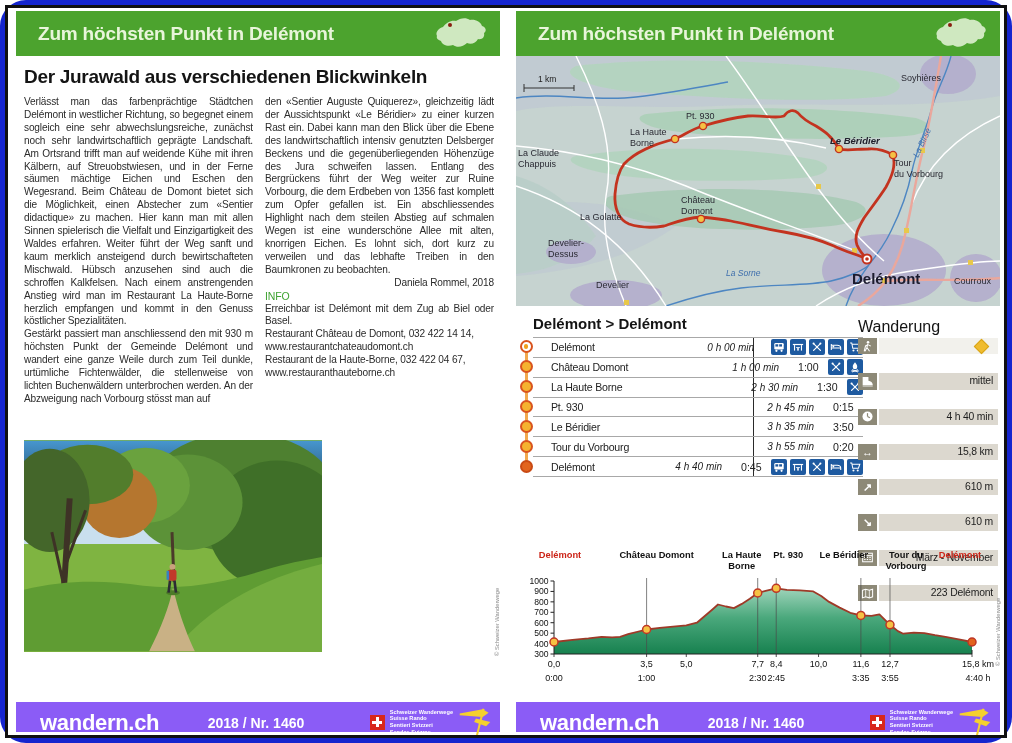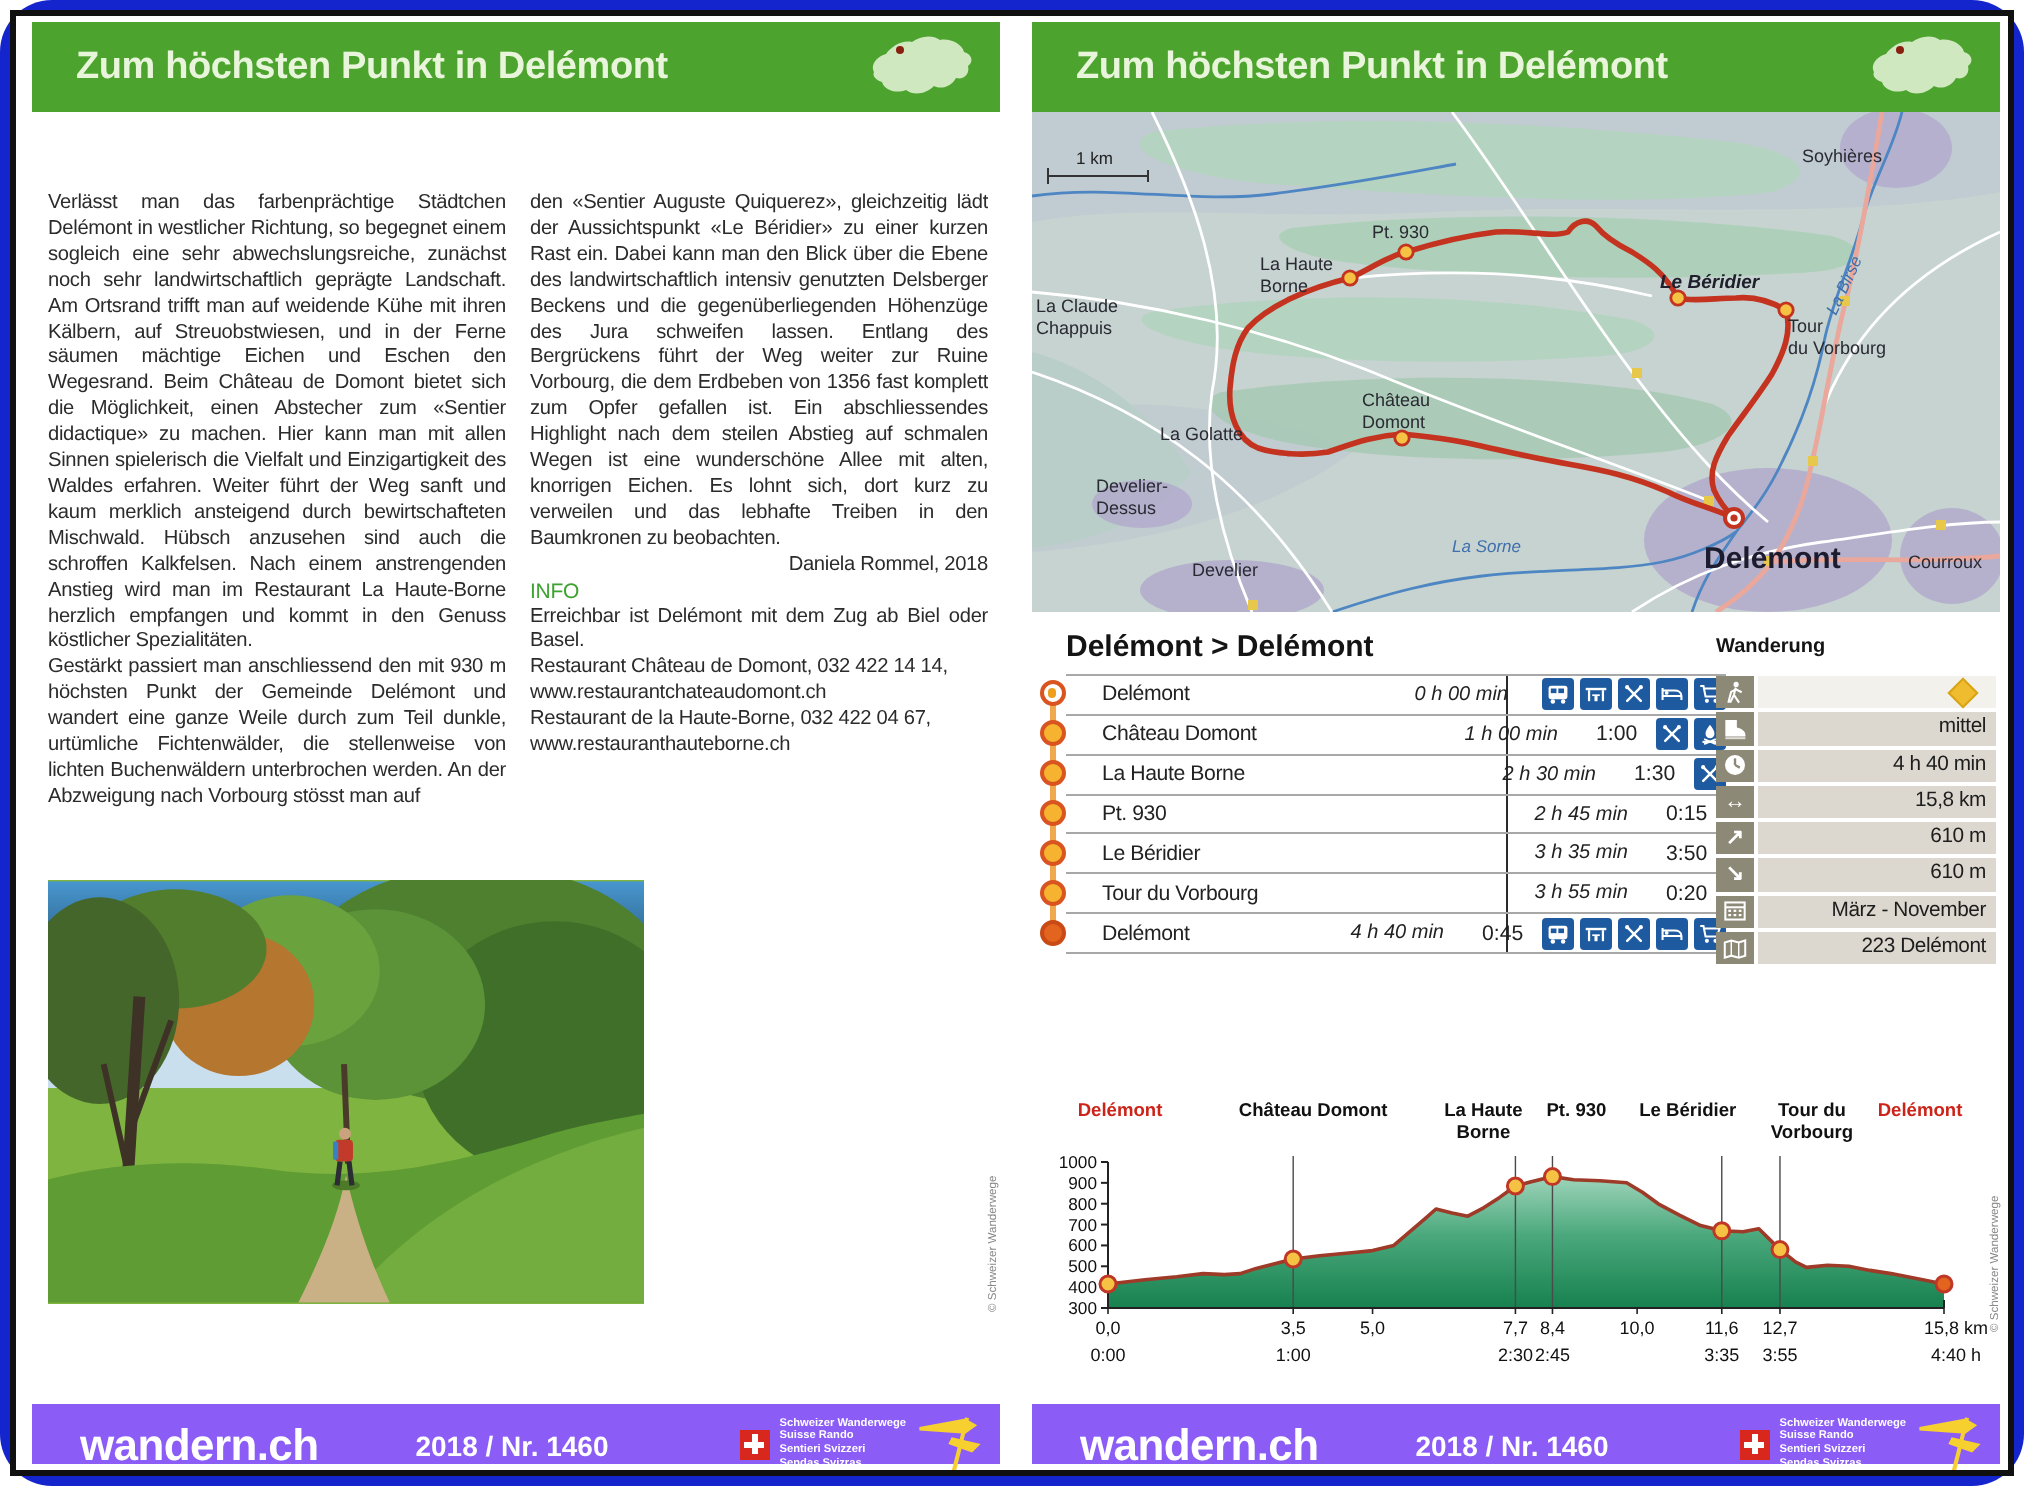--- a/index.html
+++ b/index.html
@@ -42,41 +42,41 @@
 
   
   .map { position:absolute; top:48px; left:0; width:484px; height:250px; }
   .m-town { font-size:9px; fill:#2a2a33; }
   .m-big { font-size:15px; font-weight:bold; fill:#1c1c2e; }
   .m-river { font-size:8.5px; font-style:italic; fill:#3f6fad; }
   .m-italic { font-size:9.5px; font-style:italic; font-weight:bold; fill:#20202c; }
   .m-scale { font-size:8.5px; fill:#222; }
 
   .itin-title { position:absolute; top:307px; left:17px; font-size:15px; font-weight:bold; color:#141414; }
-  .facts-title { position:absolute; top:310px; left:342px; font-size:10px; font-weight:bold; color:#141414; }
+  .facts-title { position:absolute; top:310px; left:342px; font-size:16px; font-weight:normal; color:#141414; }
 
   .table { position:absolute; top:329px; left:17px; width:330px; height:140px; border-bottom:1px solid #a8a8a8; }
   .t-row { position:relative; display:flex; align-items:center; height:19.86px; border-top:1px solid #a8a8a8; padding-left:18px; }
   .t-name { flex:1; font-size:10.6px; color:#222; letter-spacing:-0.2px; }
   .t-cum  { width:88px; text-align:right; font-size:10px; color:#222; padding-right:10px;font-style:italic; }
   .t-leg  { width:30px; margin-left:9px; font-size:10.6px; color:#222; }
   .t-leg.empty { width:0; margin-left:7px; }
   .t-icons { display:flex; gap:3px; }
   .bicon { width:16px; height:16px; background:#1e5aa0; border-radius:2px; display:flex; align-items:center; justify-content:center; }
   .bicon svg { width:12px; height:12px; }
   .t-div { position:absolute; left:220px; top:0; bottom:0; width:220px; border-left:1.6px solid #2a2a2a; pointer-events:none; }
   .rail { position:absolute; left:-15px; top:0; width:16px; height:100%; }
   .rail-line { position:absolute; left:7px; top:10px; bottom:10px; width:2.6px; background:#f1a94f; }
   .wp { position:absolute; left:1.5px; width:13px; height:13px; border-radius:50%; background:#f5b32f; border:2.4px solid #d9541e; }
   .wp.start { background:#fff; }
   .wp.start::after { content:""; position:absolute; left:2px; top:2px; width:4.5px; height:4.5px; border-radius:50%; background:#ef9f1c; }
   .wp.end { background:#e2641e; border-color:#c94a14; }
 
   .facts { position:absolute; top:330px; left:342px; width:140px; }
-  .f-row { display:flex; height:16.3px; margin-bottom:2px; }
+  .f-row { display:flex; height:16.3px; margin-bottom:19px; }
   .f-ic { width:19px; background:#8d8977; display:flex; align-items:center; justify-content:center; margin-right:2px; }
   .f-ic svg { width:13px; height:13px; }
   .f-ic .uarrow { color:#fff; font-size:11px; font-weight:bold; line-height:1; }
   .f-val { flex:1; background:#dcd8cf; font-size:10.4px; color:#1d1d1d; text-align:right;
            padding-right:5px; line-height:16.3px; letter-spacing:-0.2px; }
   .f-val.first { background:#f2f1ec; }
   .diamond { display:inline-block; width:11px; height:11px; background:#f0bc2f; border:1px solid #d8a416;
              transform:rotate(45deg); margin:2.5px 6px 0 0; }
 
   .chart { position:absolute; top:540px; left:0; width:484px; height:158px; }
@@ -94,20 +94,21 @@
 
   <div class="panel panel-left">
     <div class="hdr">
       <span class="hdr-title">Zum höchsten Punkt in Delémont</span>
       <svg class="hdr-map" viewBox="0 0 60 40">
         <path d="M8,22 C6,18 10,14 14,13 C17,9 22,6 27,7 C31,4 37,3 41,6 C46,5 52,8 53,12 C57,13 58,17 55,19 C56,23 53,26 49,25 C47,29 42,31 38,29 C34,33 28,34 24,31 C19,33 13,31 12,27 C9,26 7,24 8,22 Z" fill="#cfe8c0"></path>
         <circle cx="21" cy="11" r="2" fill="#8a1f10"></circle>
       </svg>
     </div>
 
+    <div class="headline">Der Jurawald aus verschiedenen Blickwinkeln</div>
 
     <div class="cols">
       <div class="col" id="col1">
               <p>Verlässt man das farbenprächtige Städtchen Delémont in westlicher Richtung, so begegnet einem sogleich eine sehr abwechslungsreiche, zunächst noch sehr landwirtschaftlich geprägte Landschaft. Am Ortsrand trifft man auf weidende Kühe mit ihren Kälbern, auf Streuobstwiesen, und in der Ferne säumen mächtige Eichen und Eschen den Wegesrand. Beim Château de Domont bietet sich die Möglichkeit, einen Abstecher zum «Sentier didactique» zu machen. Hier kann man mit allen Sinnen spielerisch die Vielfalt und Einzigartigkeit des Waldes erfahren. Weiter führt der Weg sanft und kaum merklich ansteigend durch bewirtschafteten Mischwald. Hübsch anzusehen sind auch die schroffen Kalkfelsen. Nach einem anstrengenden Anstieg wird man im Restaurant La Haute-Borne herzlich empfangen und kommt in den Genuss köstlicher Spezialitäten.</p>
               <p>Gestärkt passiert man anschliessend den mit 930 m höchsten Punkt der Gemeinde Delémont und wandert eine ganze Weile durch zum Teil dunkle, urtümliche Fichtenwälder, die stellenweise von lichten Buchenwäldern unterbrochen werden. An der Abzweigung nach Vorbourg stösst man auf</p>
             </div>
       <div class="col">
         <p>den «Sentier Auguste Quiquerez», gleichzeitig lädt der Aussichtspunkt «Le Béridier» zu einer kurzen Rast ein. Dabei kann man den Blick über die Ebene des landwirtschaftlich intensiv genutzten Delsberger Beckens und die gegenüberliegenden Höhenzüge des Jura schweifen lassen. Entlang des Bergrückens führt der Weg weiter zur Ruine Vorbourg, die dem Erdbeben von 1356 fast komplett zum Opfer gefallen ist. Ein abschliessendes Highlight nach dem steilen Abstieg auf schmalen Wegen ist eine wunderschöne Allee mit alten, knorrigen Eichen. Es lohnt sich, dort kurz zu verweilen und das lebhafte Treiben in den Baumkronen zu beobachten.</p>
         <p class="author">Daniela Rommel, 2018</p>
         <p class="info-h">INFO</p>

